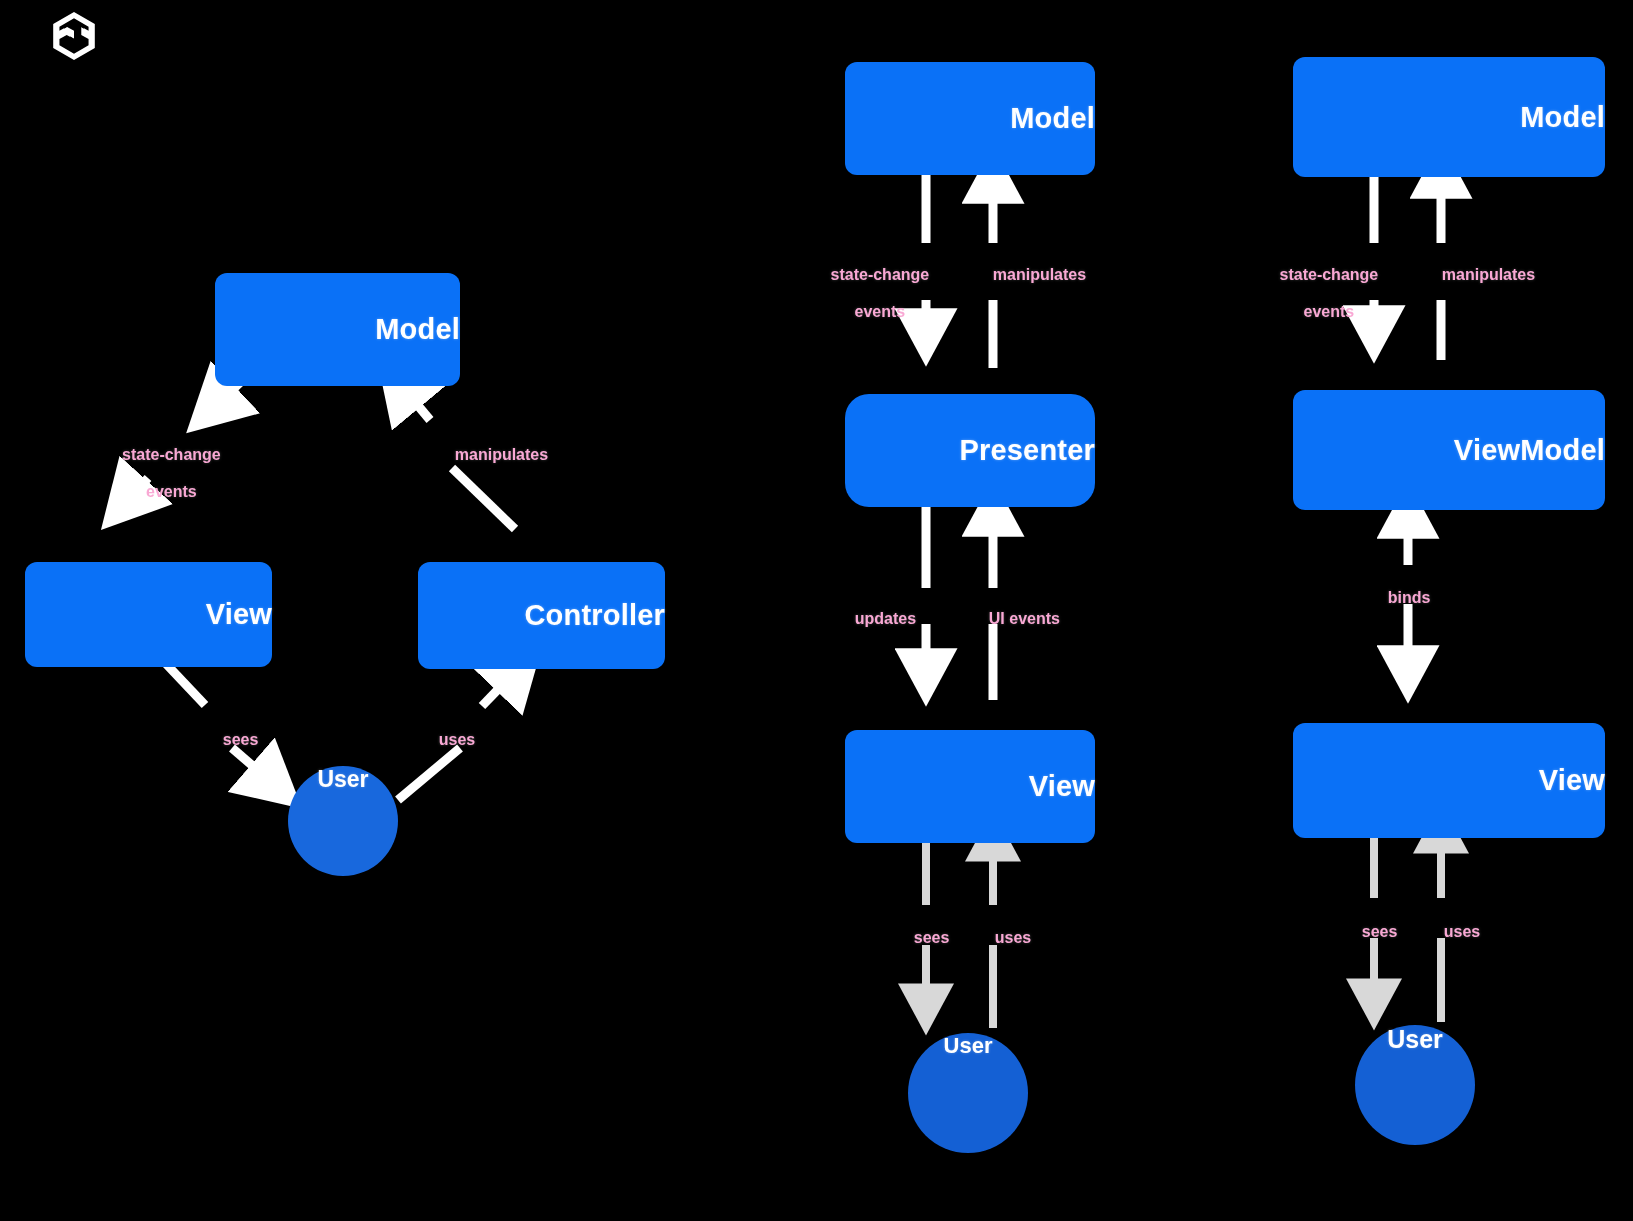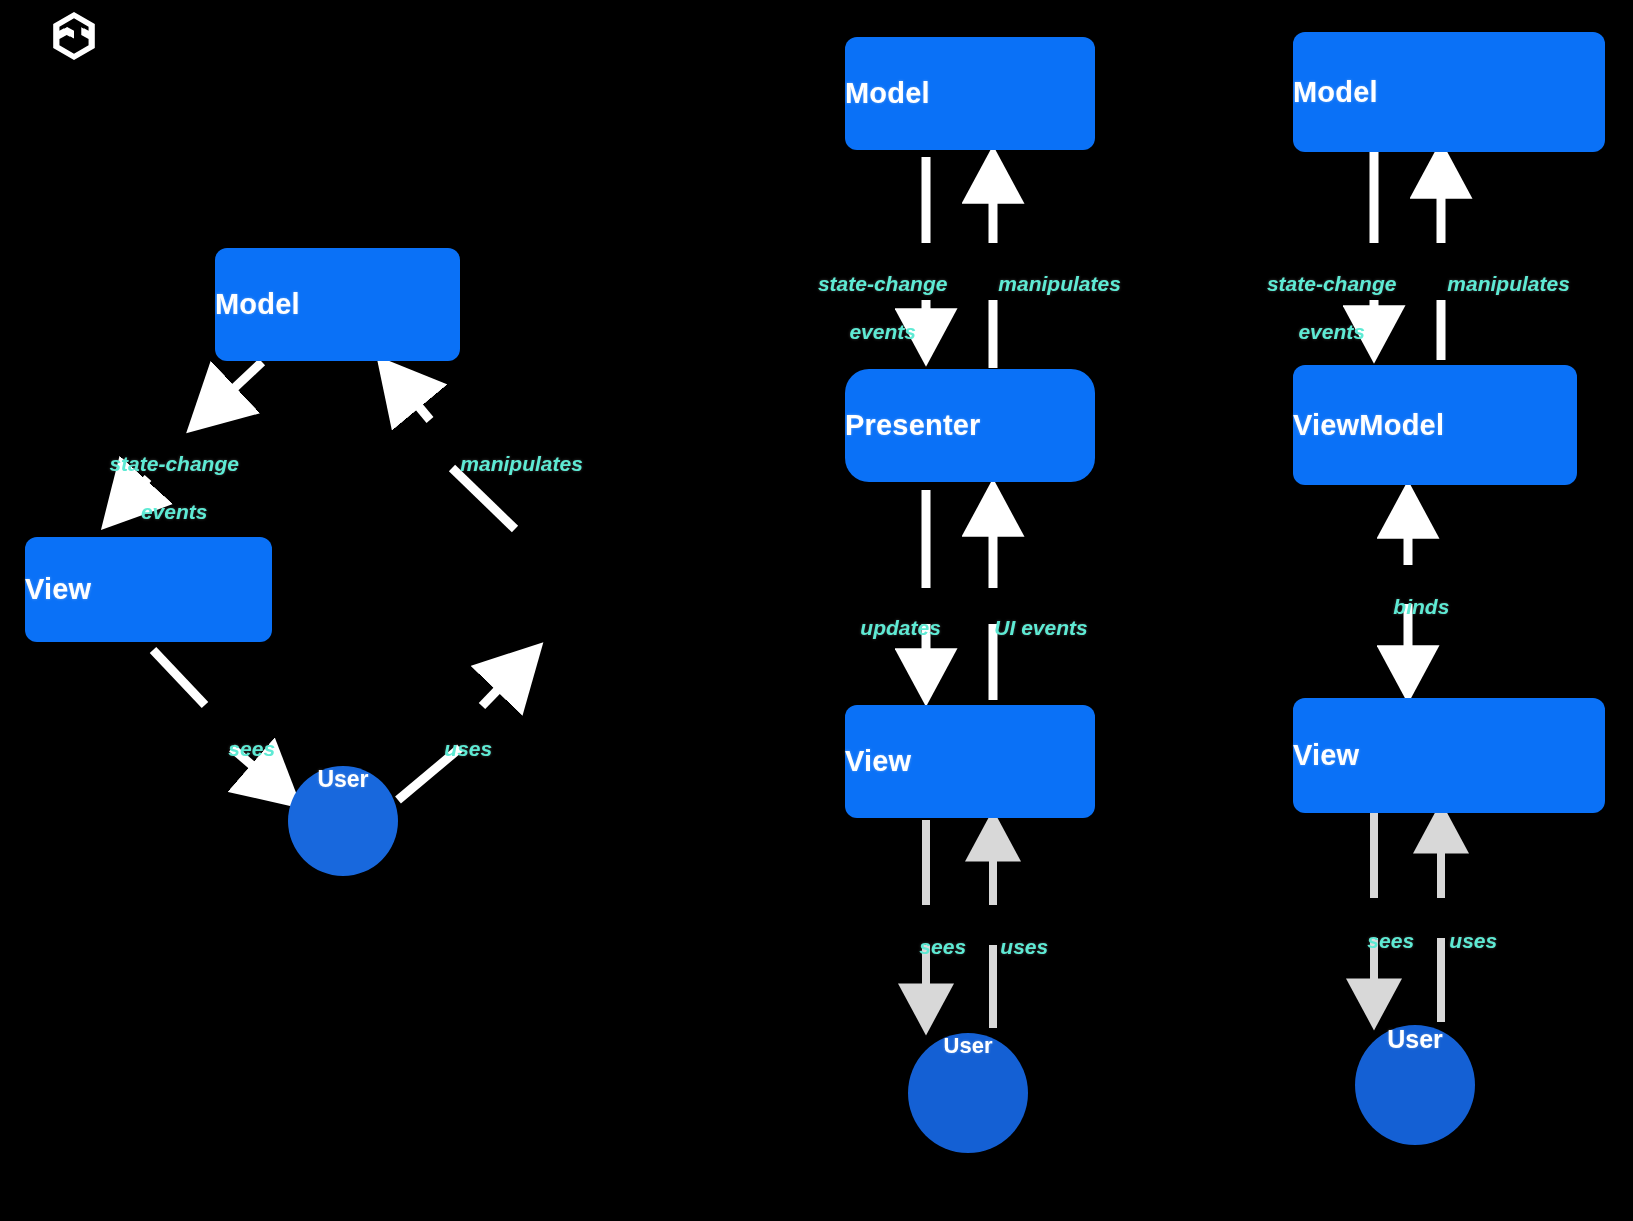--- a/index.html
+++ b/index.html
@@ -28,52 +28,52 @@
     width: 52px;
     height: 52px;
   }
   
   .node {
     position: absolute;
     background: #0a71f7;
     border-radius: 12px;
     display: flex;
     align-items: center;
-    justify-content: flex-start;
+    justify-content: flex-end;
     color: #ffffff;
     font-weight: bold;
     letter-spacing: 0.2px;
     text-shadow: 0 0 3px rgba(255,255,255,0.35);
     box-sizing: border-box;
+    margin-top: 25px;
   }
   .node.big   { font-size: 29px; }
   .circle {
     position: absolute;
     background: #1464d6;
     border-radius: 50%;
     display: flex;
     justify-content: center;
     color: #ffffff;
     font-weight: bold;
     text-shadow: 0 0 3px rgba(255,255,255,0.3);
   }
   .circle.c1 { font-size: 23px; background:#1868dd; }
   .circle.c2 { font-size: 22px; background:#1460d4; }
   .circle.c3 { font-size: 25px; background:#1460d4; }
 
   
   .elabel {
     position: absolute;
-    color: #5eead4;
+    color: #f9a8d4;
     font-weight: bold;
-    font-size: 21px;
+    font-size: 16px;
     line-height: 1.14;
     white-space: pre;
     text-shadow: 0 0 3px rgba(255,255,255,0.25);
-    font-style: italic;
   }
   .elabel.c  { text-align: center; }
 
   svg.edges {
     position: absolute;
     left: 0; top: 0;
     width: 1633px;
     height: 1221px;
     pointer-events: none;
   }
@@ -183,20 +183,23 @@
       <line x1="1441" y1="898" x2="1441" y2="812" stroke="#d8d8d8" stroke-width="8" marker-end="url(#ahG)"></line>
     </g>
   </svg>
 
   <div class="node big" style="left:215px; top:248px; width:245px; height:113px;">
     <span>Model</span>
   </div>
   <div class="node big" style="left:25px; top:537px; width:247px; height:105px;">
     <span>View</span>
   </div>
+  <div class="node big" style="left:418px; top:537px; width:247px; height:107px;">
+    <span>Controller</span>
+  </div>
   <div class="circle c1" style="left:288px; top:766px; width:110px; height:110px;">
     <span>User</span>
   </div>
 
   <div class="elabel c" style="left:75px; top:428px; width:175px;">
     <span>state-change</span><br>
     <span>events</span>
   </div>
   <div class="elabel" style="left:437px; top:428px;">
     <span>manipulates</span>
@@ -237,21 +240,21 @@
   <div class="elabel" style="left:896px; top:911px;">
     <span>sees</span>
   </div>
   <div class="elabel" style="left:977px; top:911px;">
     <span>uses</span>
   </div>
 
   <div class="node big" style="left:1293px; top:32px; width:312px; height:120px;">
     <span>Model</span>
   </div>
-  <div class="node big" style="left:1293px; top:365px; width:284px; height:120px;">
+  <div class="node big" style="left:1293px; top:365px; width:312px; height:120px;">
     <span>ViewModel</span>
   </div>
   <div class="node big" style="left:1293px; top:698px; width:312px; height:115px;">
     <span>View</span>
   </div>
   <div class="circle c3" style="left:1355px; top:1025px; width:120px; height:120px;">
     <span>User</span>
   </div>
 
   <div class="elabel c" style="left:1235px; top:248px; width:170px;">

